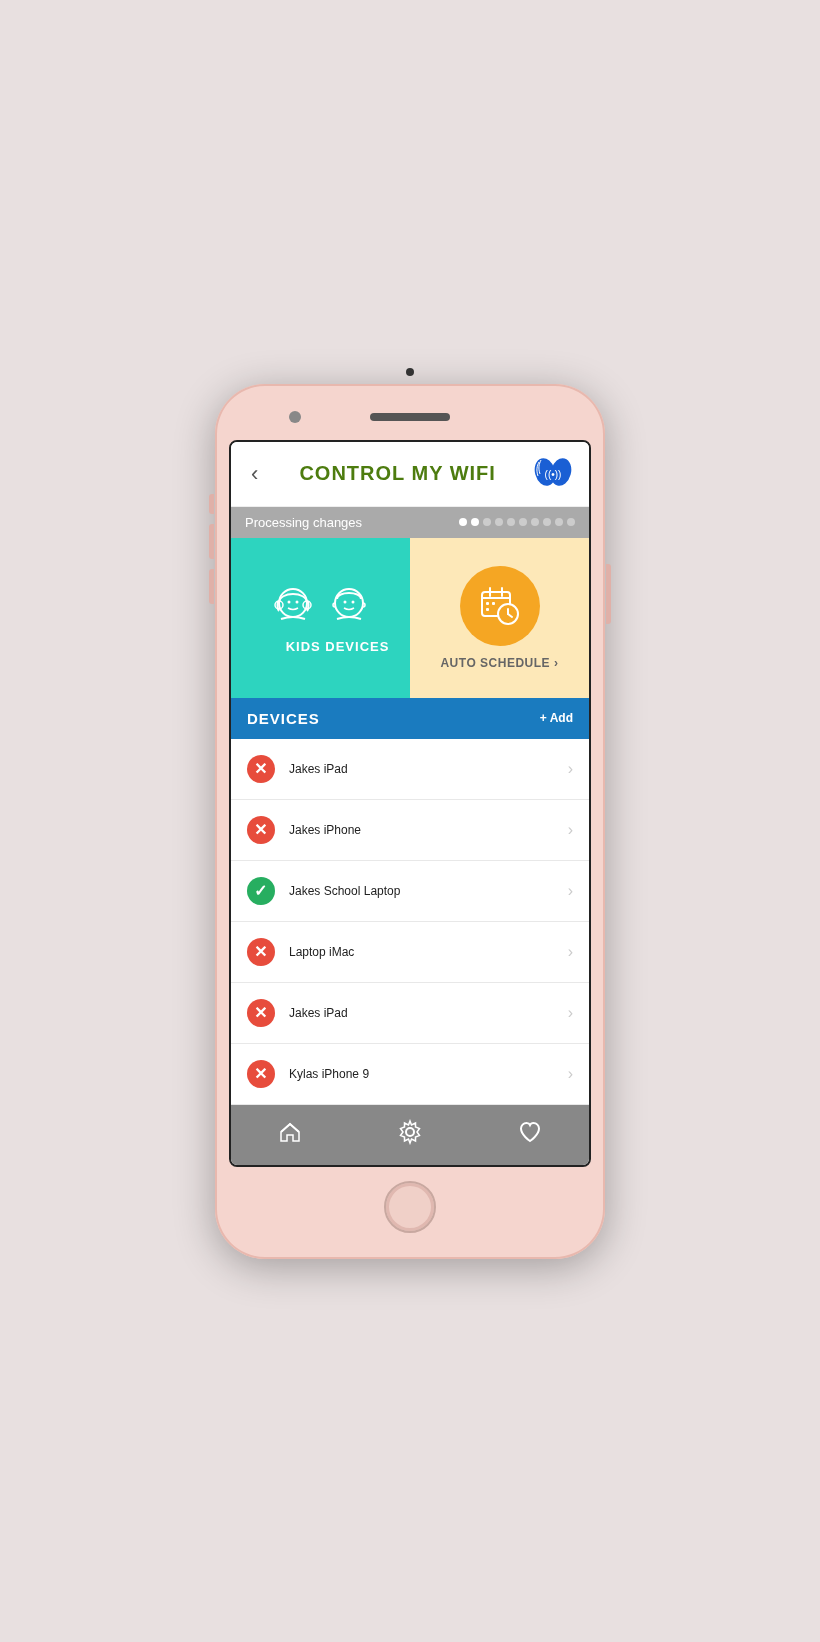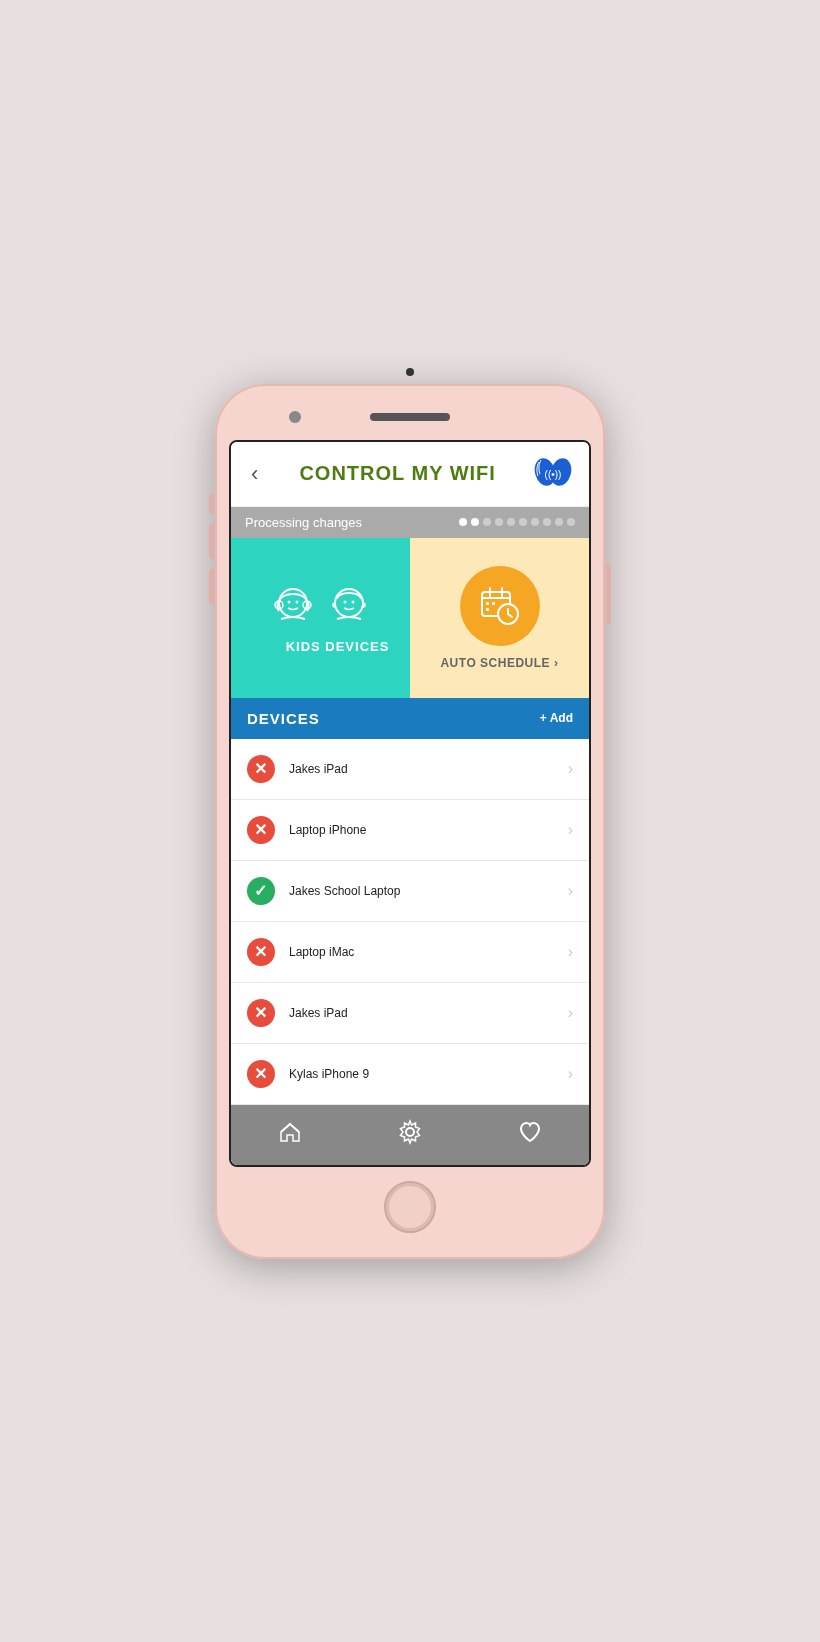--- a/index.html
+++ b/index.html
@@ -475,21 +475,21 @@
           <span class="device-status-icon">✕</span>
         </div>
         <span class="device-name">Jakes iPad</span>
         <span class="chevron">›</span>
       </div>
 
       <div class="device-row">
         <div class="device-status blocked">
           <span class="device-status-icon">✕</span>
         </div>
-        <span class="device-name">Laptop iPhone</span>
+        <span class="device-name">Jakes iPhone</span>
         <span class="chevron">›</span>
       </div>
 
       <div class="device-row">
         <div class="device-status allowed">
           <span class="device-status-icon">✓</span>
         </div>
         <span class="device-name">Jakes School Laptop</span>
         <span class="chevron">›</span>
       </div>

